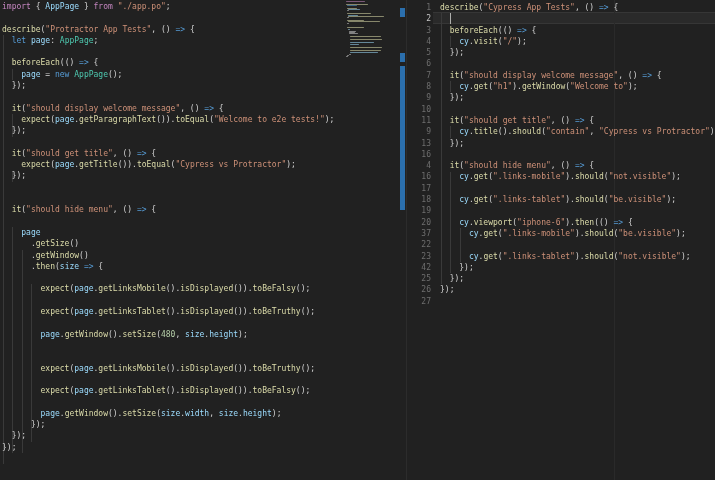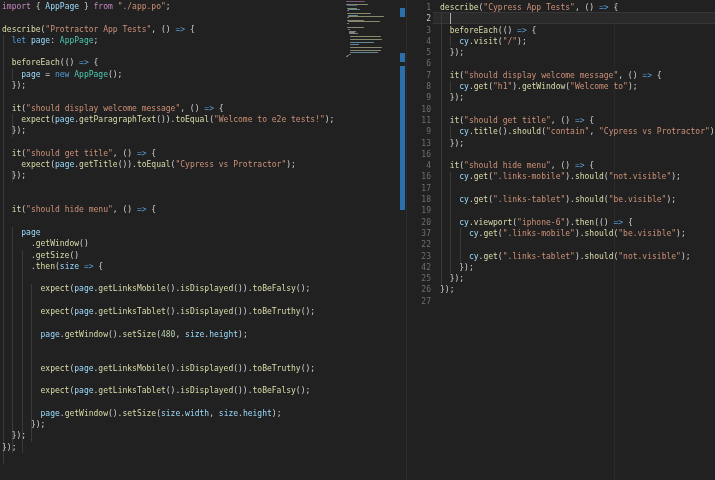--- a/index.html
+++ b/index.html
@@ -59,22 +59,22 @@
         <div class="code-line"><span class="tk-pun">  });</span></div>
         <div class="code-line"> </div>
         <div class="code-line"><span class="tk-pun">  </span><span class="tk-fn">it</span><span class="tk-pun">(</span><span class="tk-str">"should get title"</span><span class="tk-pun">, () </span><span class="tk-kw2">=&gt;</span><span class="tk-pun"> {</span></div>
         <div class="code-line"><span class="tk-pun">    </span><span class="tk-fn">expect</span><span class="tk-pun">(</span><span class="tk-var">page</span><span class="tk-pun">.</span><span class="tk-fn">getTitle</span><span class="tk-pun">()).</span><span class="tk-fn">toEqual</span><span class="tk-pun">(</span><span class="tk-str">"Cypress vs Protractor"</span><span class="tk-pun">);</span></div>
         <div class="code-line"><span class="tk-pun">  });</span></div>
         <div class="code-line"> </div>
         <div class="code-line"> </div>
         <div class="code-line"><span class="tk-pun">  </span><span class="tk-fn">it</span><span class="tk-pun">(</span><span class="tk-str">"should hide menu"</span><span class="tk-pun">, () </span><span class="tk-kw2">=&gt;</span><span class="tk-pun"> {</span></div>
         <div class="code-line"> </div>
         <div class="code-line"><span class="tk-pun">    </span><span class="tk-var">page</span></div>
+        <div class="code-line"><span class="tk-pun">      .</span><span class="tk-fn">getSize</span><span class="tk-pun">()</span></div>
         <div class="code-line"><span class="tk-pun">      .</span><span class="tk-fn">getWindow</span><span class="tk-pun">()</span></div>
-        <div class="code-line"><span class="tk-pun">      .</span><span class="tk-fn">getSize</span><span class="tk-pun">()</span></div>
         <div class="code-line"><span class="tk-pun">      .</span><span class="tk-fn">then</span><span class="tk-pun">(</span><span class="tk-var">size</span><span class="tk-pun"> </span><span class="tk-kw2">=&gt;</span><span class="tk-pun"> {</span></div>
         <div class="code-line"> </div>
         <div class="code-line"><span class="tk-pun">        </span><span class="tk-fn">expect</span><span class="tk-pun">(</span><span class="tk-var">page</span><span class="tk-pun">.</span><span class="tk-fn">getLinksMobile</span><span class="tk-pun">().</span><span class="tk-fn">isDisplayed</span><span class="tk-pun">()).</span><span class="tk-fn">toBeFalsy</span><span class="tk-pun">();</span></div>
         <div class="code-line"> </div>
         <div class="code-line"><span class="tk-pun">        </span><span class="tk-fn">expect</span><span class="tk-pun">(</span><span class="tk-var">page</span><span class="tk-pun">.</span><span class="tk-fn">getLinksTablet</span><span class="tk-pun">().</span><span class="tk-fn">isDisplayed</span><span class="tk-pun">()).</span><span class="tk-fn">toBeTruthy</span><span class="tk-pun">();</span></div>
         <div class="code-line"> </div>
         <div class="code-line"><span class="tk-pun">        </span><span class="tk-var">page</span><span class="tk-pun">.</span><span class="tk-fn">getWindow</span><span class="tk-pun">().</span><span class="tk-fn">setSize</span><span class="tk-pun">(</span><span class="tk-num">480</span><span class="tk-pun">, </span><span class="tk-var">size</span><span class="tk-pun">.</span><span class="tk-var">height</span><span class="tk-pun">);</span></div>
         <div class="code-line"> </div>
         <div class="code-line"> </div>
         <div class="code-line"><span class="tk-pun">        </span><span class="tk-fn">expect</span><span class="tk-pun">(</span><span class="tk-var">page</span><span class="tk-pun">.</span><span class="tk-fn">getLinksMobile</span><span class="tk-pun">().</span><span class="tk-fn">isDisplayed</span><span class="tk-pun">()).</span><span class="tk-fn">toBeTruthy</span><span class="tk-pun">();</span></div>

